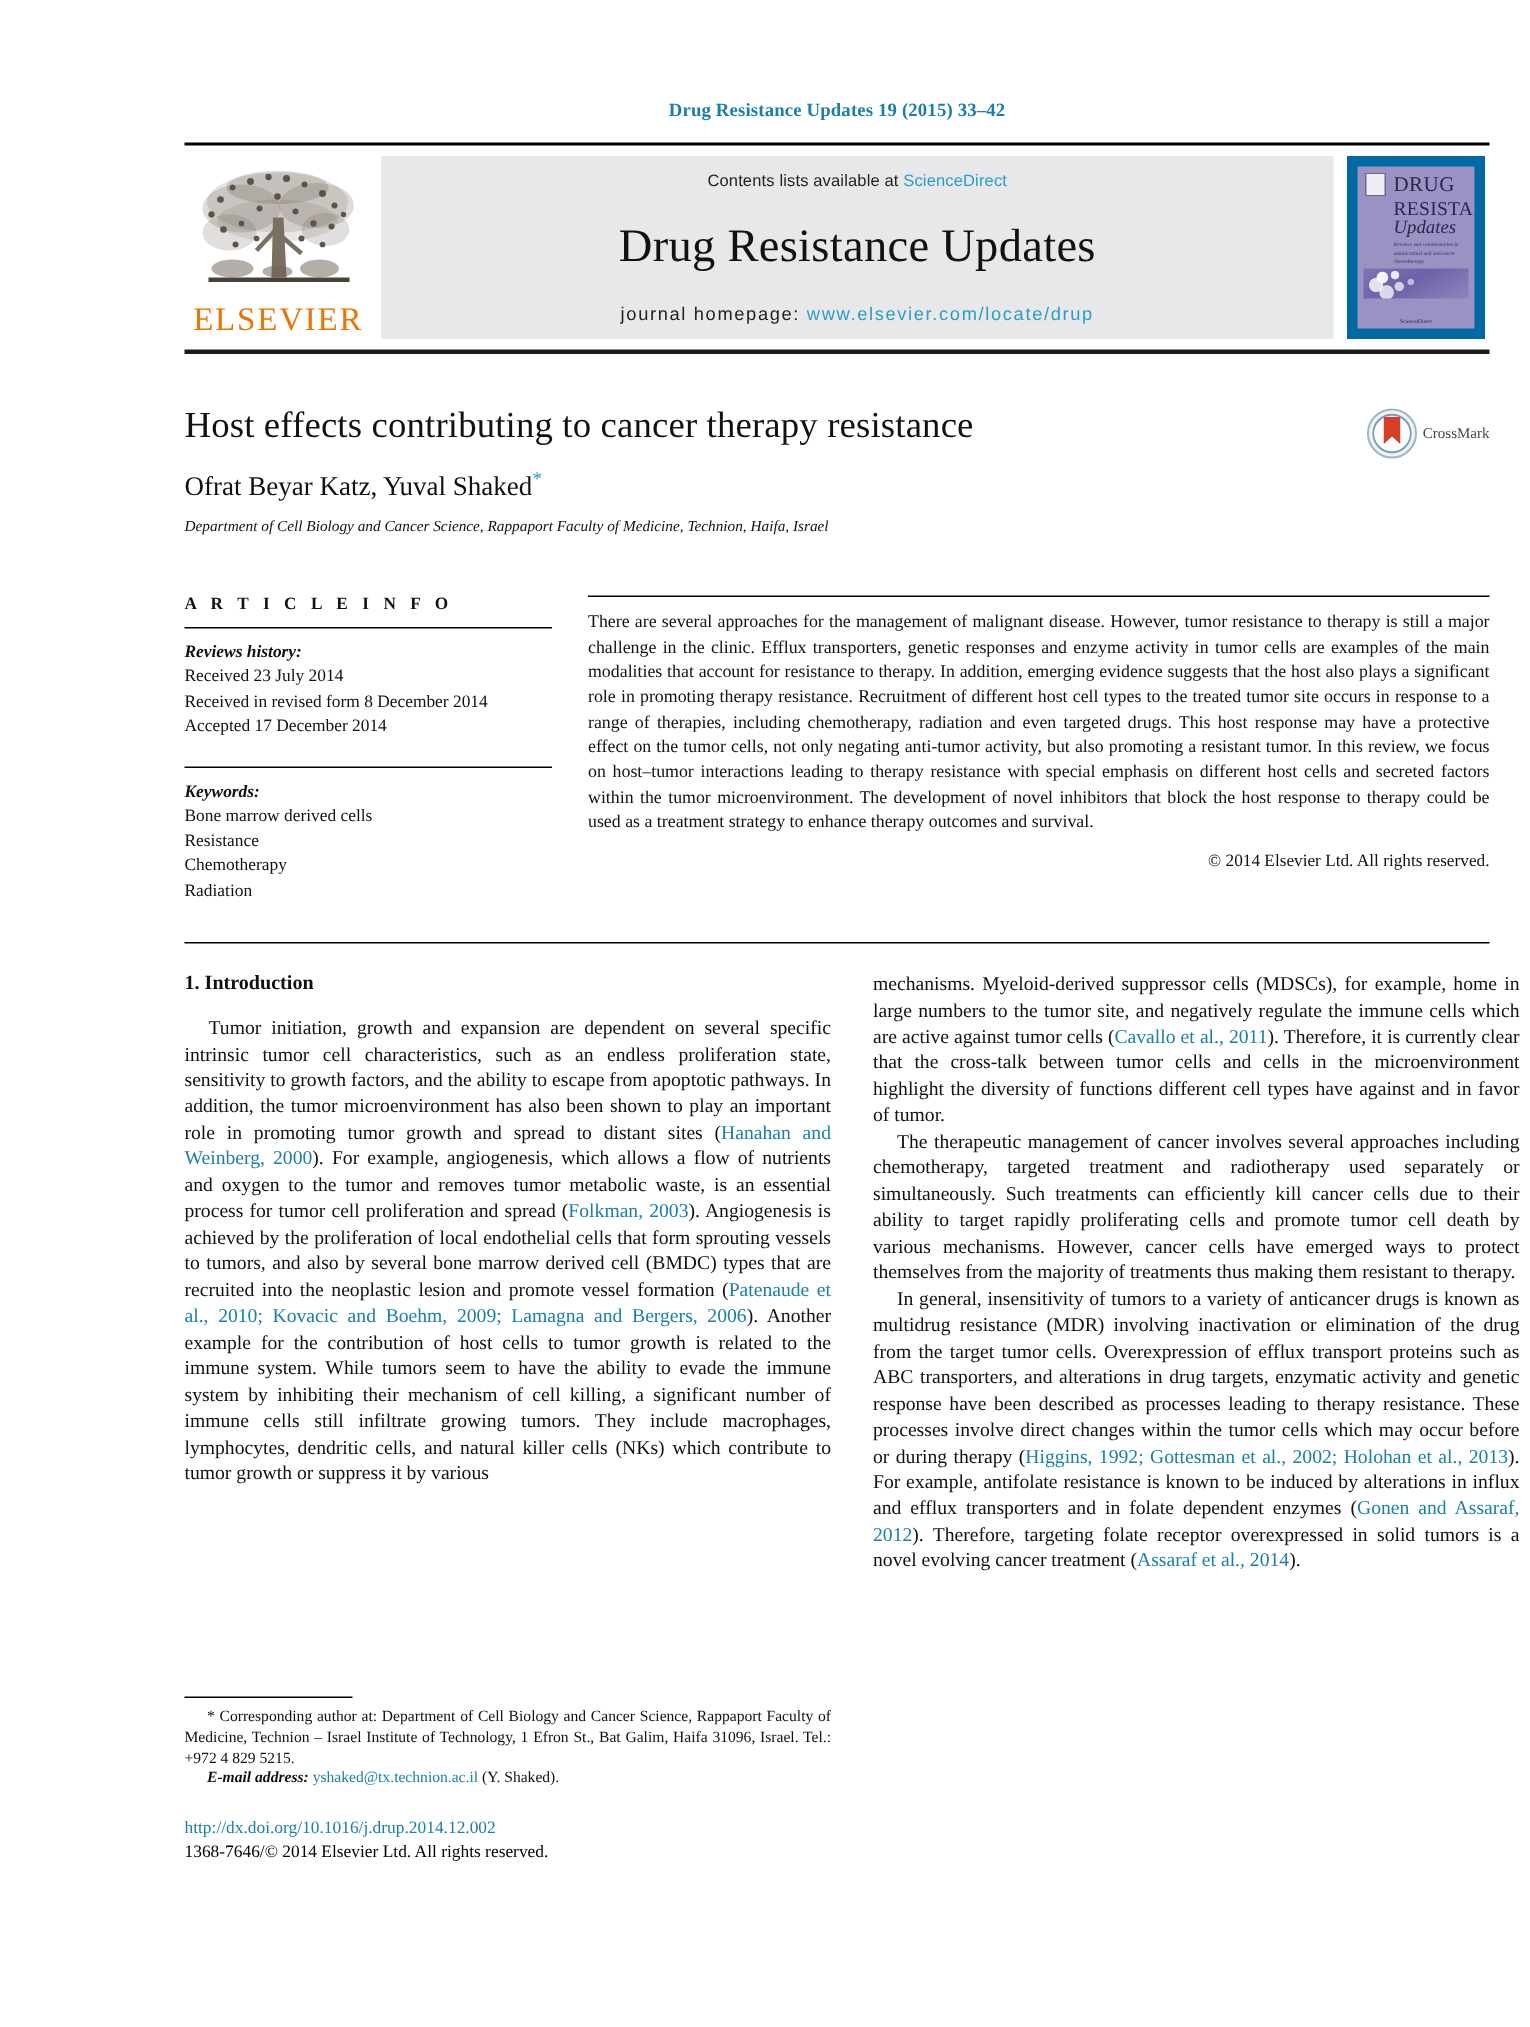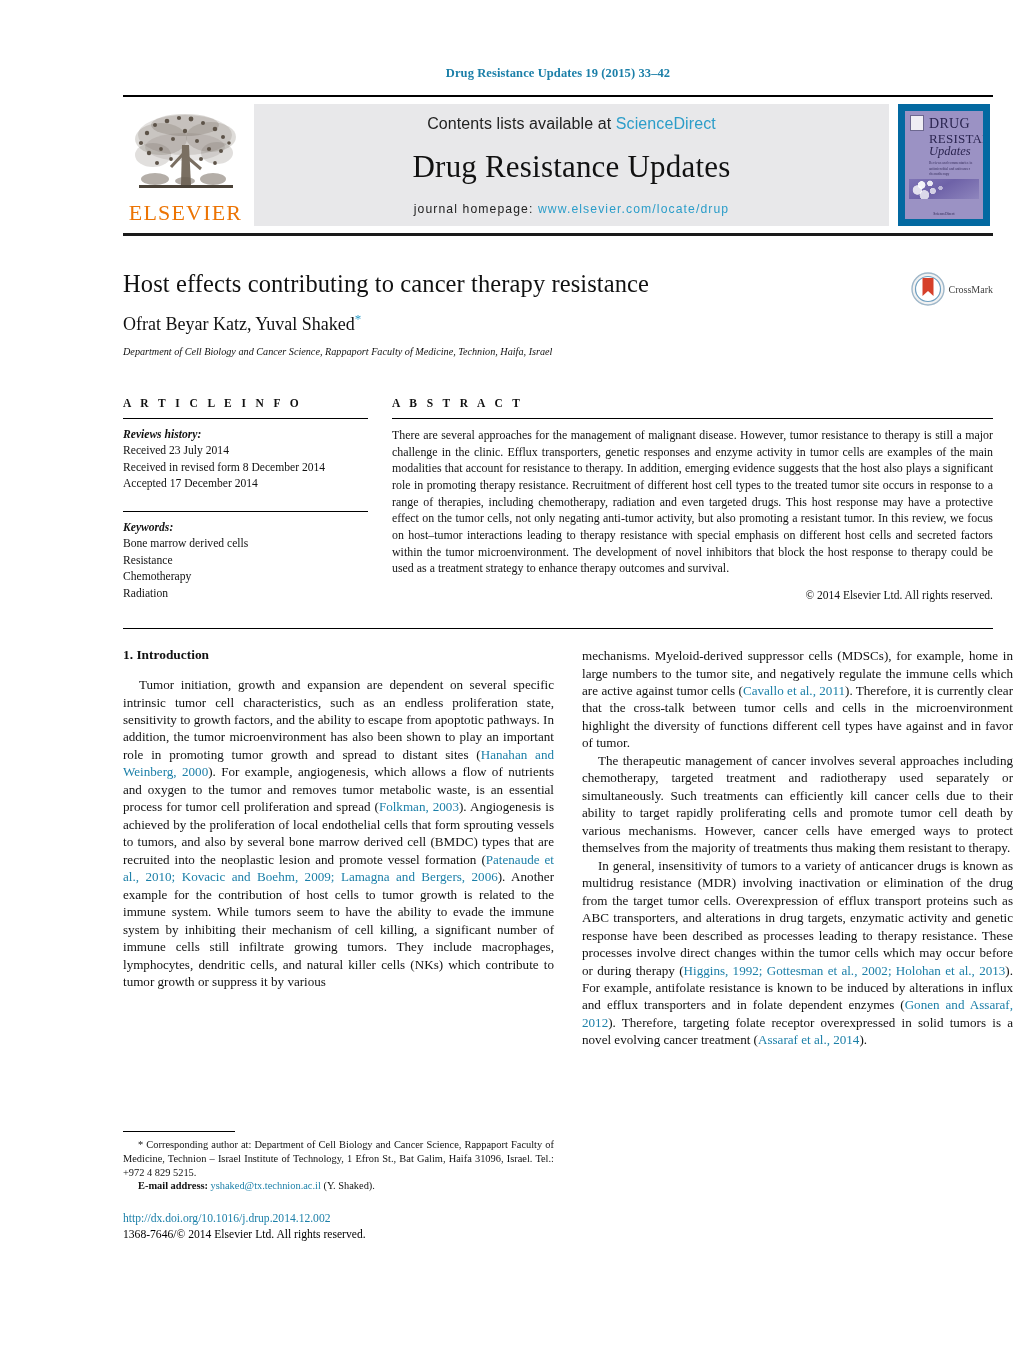--- a/index.html
+++ b/index.html
@@ -60,21 +60,21 @@
     display: flex;
     flex-direction: column;
     align-items: center;
     justify-content: space-between;
     padding: 11px 10px 10px 10px;
     margin-left: 6px;
     margin-right: 6px;
   }
   .contents-line {
     font-family: "Liberation Sans", sans-serif;
-    font-size: 16px;
+    font-size: 11px;
     color: #222;
     letter-spacing: 0.1px;
   }
   .contents-line .sd { color: #2b9dc9; }
   .journal-title {
     font-family: "Liberation Serif", serif;
     font-size: 31px;
     color: #111;
     letter-spacing: 0.2px;
     margin: 9px 0 10px 0;
@@ -237,21 +237,21 @@
   .fn-rule { width: 112px; border-top: 1px solid #000; margin-bottom: 6px; }
   .fn-text {
     font-family: "Liberation Serif", serif;
     font-size: 10.4px;
     line-height: 1.33;
     text-align: justify;
     color: #111;
     margin: 0;
   }
   .fn-indent { text-indent: 15px; }
-  .fn-text .lbl { font-weight: bold; }
+  .fn-text .lbl { font-style: italic; font-weight: bold; }
   .fn-link { color: #1b7fa8; }
   .doi-block { margin-top: 18px; font-family:"Liberation Serif", serif; font-size: 11.6px; line-height:1.38; }
   .doi-link { color: #1b7fa8; }
 </style>
 </head>
 <body>
 
 <div class="page">
 
   <div class="running-head">Drug Resistance Updates 19 (2015) 33–42</div>
@@ -365,21 +365,20 @@
       <div class="info-block">
         <div class="lbl">Keywords:</div>
         <div>Bone marrow derived cells</div>
         <div>Resistance</div>
         <div>Chemotherapy</div>
         <div>Radiation</div>
       </div>
     </div>
 
     <div class="col-abs">
-      <div class="sec-head">A B S T R A C T</div>
       <div class="hr-thin"></div>
       <p class="abstract-text">There are several approaches for the management of malignant disease. However, tumor resistance to therapy is still a major challenge in the clinic. Efflux transporters, genetic responses and enzyme activity in tumor cells are examples of the main modalities that account for resistance to therapy. In addition, emerging evidence suggests that the host also plays a significant role in promoting therapy resistance. Recruitment of different host cell types to the treated tumor site occurs in response to a range of therapies, including chemotherapy, radiation and even targeted drugs. This host response may have a protective effect on the tumor cells, not only negating anti-tumor activity, but also promoting a resistant tumor. In this review, we focus on host–tumor interactions leading to therapy resistance with special emphasis on different host cells and secreted factors within the tumor microenvironment. The development of novel inhibitors that block the host response to therapy could be used as a treatment strategy to enhance therapy outcomes and survival.</p>
       <div class="copyright">© 2014 Elsevier Ltd. All rights reserved.</div>
     </div>
   </div>
 
   <div class="body-rule"></div>
 
   <div class="body-cols">
 

